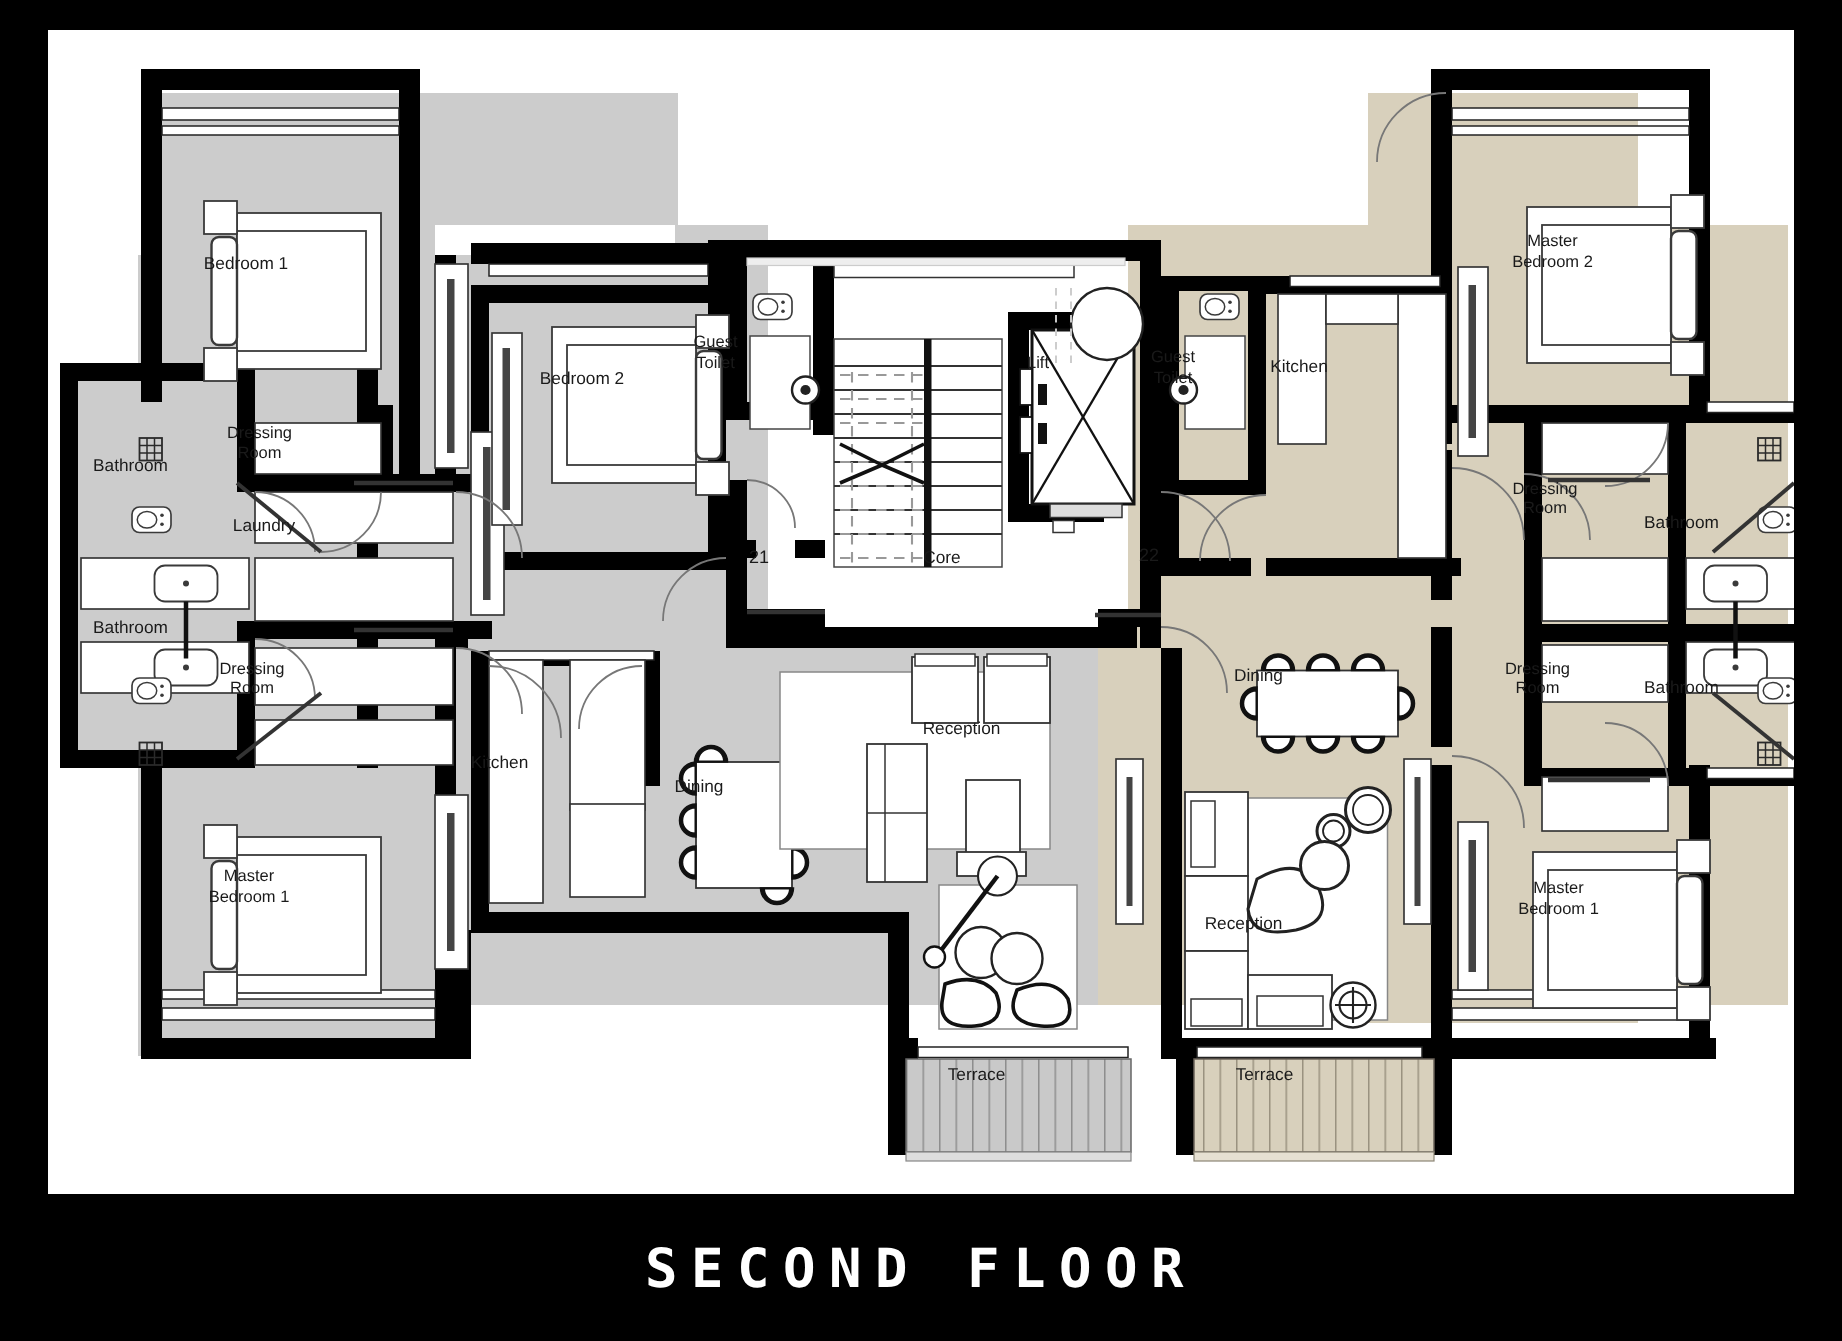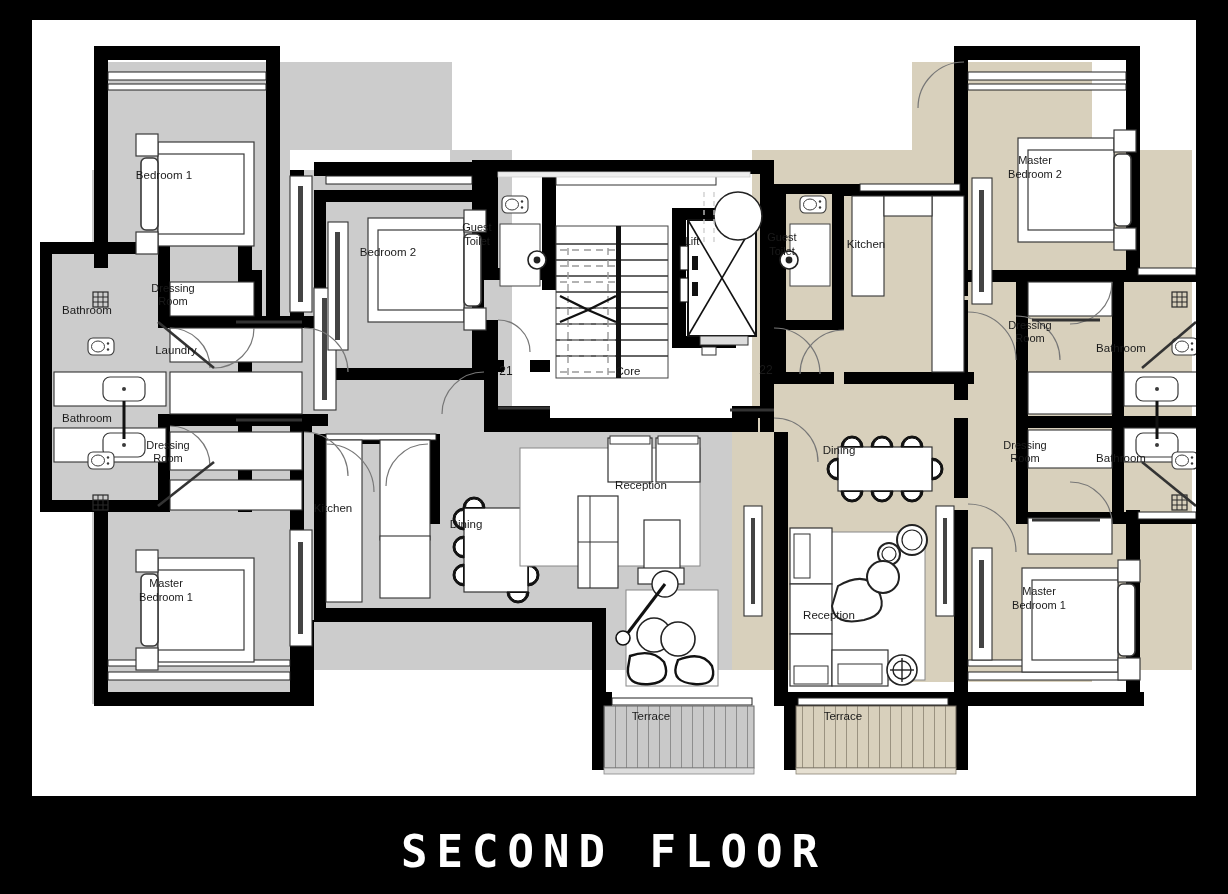--- a/index.html
+++ b/index.html
@@ -2,21 +2,21 @@
 <html><head>
 <meta charset="utf-8">
 <title>Second Floor Plan</title>
 <style>
   html,body{margin:0;padding:0;background:#000;}
   body{width:1228px;height:894px;overflow:hidden;font-family:"DejaVu Sans",sans-serif;}
   #stage{position:relative;width:1228px;height:894px;background:#000;}
   #sheet{position:absolute;left:32px;top:20px;width:1164px;height:776px;background:#fff;}
   svg{display:block;}
   .ttl{position:absolute;left:0;right:0;top:826px;text-align:center;color:#fff;
-       font-family:"DejaVu Sans Mono",monospace;font-weight:bold;font-size:44px;letter-spacing:9px;}
+       font-family:"DejaVu Sans Mono",monospace;font-weight:bold;font-size:36px;letter-spacing:9px;}
   text{font-family:"Liberation Sans",sans-serif;fill:#1a1a1a;}
   .lbl{font-size:11.5px;}
   .lbl2{font-size:11px;}
   .num{font-size:12px;}
 </style>
 </head>
 <body>
 
 <div id="stage">
 

